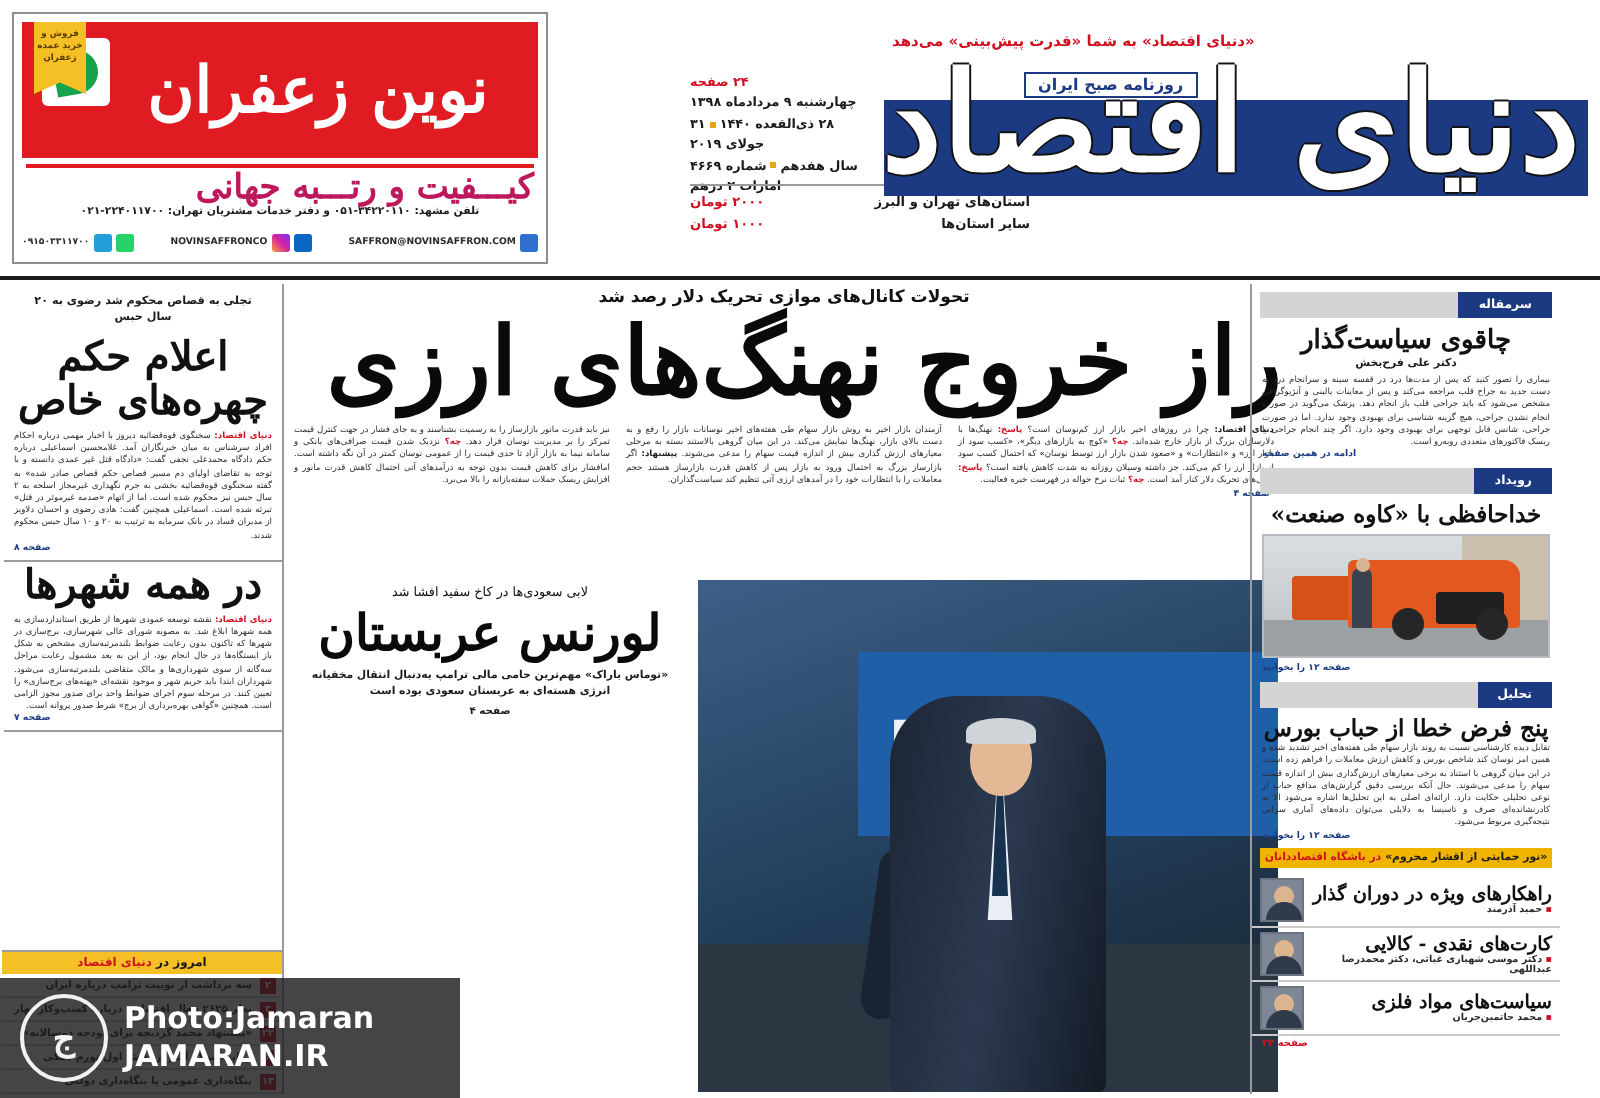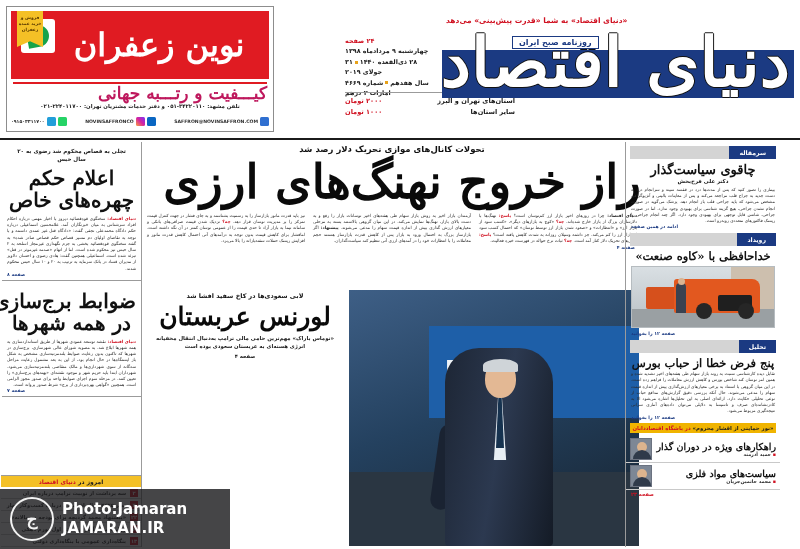--- a/index.html
+++ b/index.html
@@ -287,21 +287,21 @@
   #ph-arm {
     position:absolute; bottom: 36px; left: 86px;
     width: 20px; height: 86px; background:#1a2332; border-radius: 10px;
     transform: rotate(8deg);
   }
 
   #photo-story {
     position: absolute; top: 150px; left: 2px;
     width: 200px;
   }
-  #photo-story .kick { font-size: 6.4px; font-weight: bold; text-align:center; color:#111; }
+  #photo-story .kick { font-size: 6.4px; font-weight: normal; text-align:center; color:#111; }
   #photo-story h2 {
     font-family: "DejaVu Serif", "Liberation Serif", serif;
     font-size: 25px; line-height: 30px; font-weight: bold;
     text-align: center; color:#0a0a0a; white-space: nowrap; margin: 2px 0;
   }
   #photo-story .dek {
     font-size: 5.4px; line-height: 8.4px; font-weight: bold;
     text-align: center; color:#1b1b1b; padding: 0 10px;
   }
   #photo-story .pg { font-size: 5.2px; text-align:center; color:#1b1b1b; font-weight:bold; margin-top:2px;}
@@ -474,21 +474,20 @@
 
   <div id="left-col">
     <div class="lstory">
       <div class="kicker">تجلی به قصاص محکوم شد رضوی به ۲۰ سال حبس</div>
       <h2>اعلام حکم</h2>
       <h2 style="margin-top:-6px">چهره‌های خاص</h2>
       <div class="fakebody"><b class="brand">دنیای اقتصاد:</b> سخنگوی قوه‌قضائیه دیروز با اخبار مهمی درباره احکام افراد سرشناس به میان خبرنگاران آمد. غلامحسین اسماعیلی درباره حکم دادگاه محمدعلی نجفی گفت: «دادگاه قتل غیر عمدی دانسته و با توجه به تقاضای اولیای دم مسیر قصاص حکم قصاص صادر شده» به گفته سخنگوی قوه‌قضائیه بخشی به جرم نگهداری غیرمجاز اسلحه به ۲ سال حبس نیز محکوم شده است. اما از اتهام «صدمه غیرموثر در قتل» تبرئه شده است. اسماعیلی همچنین گفت: هادی رضوی و احسان دلاویز از مدیران قساد در بانک سرمایه به ترتیب به ۲۰ و ۱۰ سال حبس محکوم شدند.</div>
       <div class="more">صفحه ۸</div>
     </div>
     <div class="lstory">
-      <h2>ضوابط برج‌سازی</h2>
       <h2 style="margin-top:-6px">در همه شهرها</h2>
       <div class="fakebody"><b class="brand">دنیای اقتصاد:</b> نقشه توسعه عمودی شهرها از طریق استانداردسازی به همه شهرها ابلاغ شد. به مصوبه شورای عالی شهرسازی، برج‌سازی در شهرها که تاکنون بدون رعایت ضوابط بلندمرتبه‌سازی مشخص به شکل باز ایستگاه‌ها در حال انجام بود، از این به بعد مشمول رعایت مراحل سه‌گانه از سوی شهرداری‌ها و مالک متقاضی بلندمرتبه‌سازی می‌شود. شهرداران ابتدا باید حریم شهر و موجود نقشه‌ای «پهنه‌های برج‌سازی» را تعیین کنند. در مرحله سوم اجرای ضوابط واحد برای صدور مجوز الزامی است. همچنین «گواهی بهره‌برداری از برج» شرط صدور پروانه است.</div>
       <div class="more">صفحه ۷</div>
     </div>
 
     <div id="today">
       <div id="today-head">
         <span>امروز در</span>
         <span class="b">دنیای اقتصاد</span>
       </div>
@@ -595,20 +594,27 @@
     <div id="author-rows">
         <div class="author-row">
           <span class="meta">
             <div class="t">راهکارهای ویژه در دوران گذار</div>
             <div class="n"><span class="dot">▪</span> حمید آذرمند</div>
           </span>
           <span class="av"></span>
         </div>
         <div class="author-row">
           <span class="meta">
+            <div class="t">کارت‌های نقدی - کالایی</div>
+            <div class="n"><span class="dot">▪</span> دکتر موسی شهبازی غیاثی، دکتر محمدرضا عبداللهی</div>
+          </span>
+          <span class="av"></span>
+        </div>
+        <div class="author-row">
+          <span class="meta">
             <div class="t">سیاست‌های مواد فلزی</div>
             <div class="n"><span class="dot">▪</span> محمد حاتمین‌جریان</div>
           </span>
           <span class="av"></span>
         </div>
       </div>
     <div id="rt-page">صفحه ۲۳</div>
   </div>
 
   <div id="wm">

